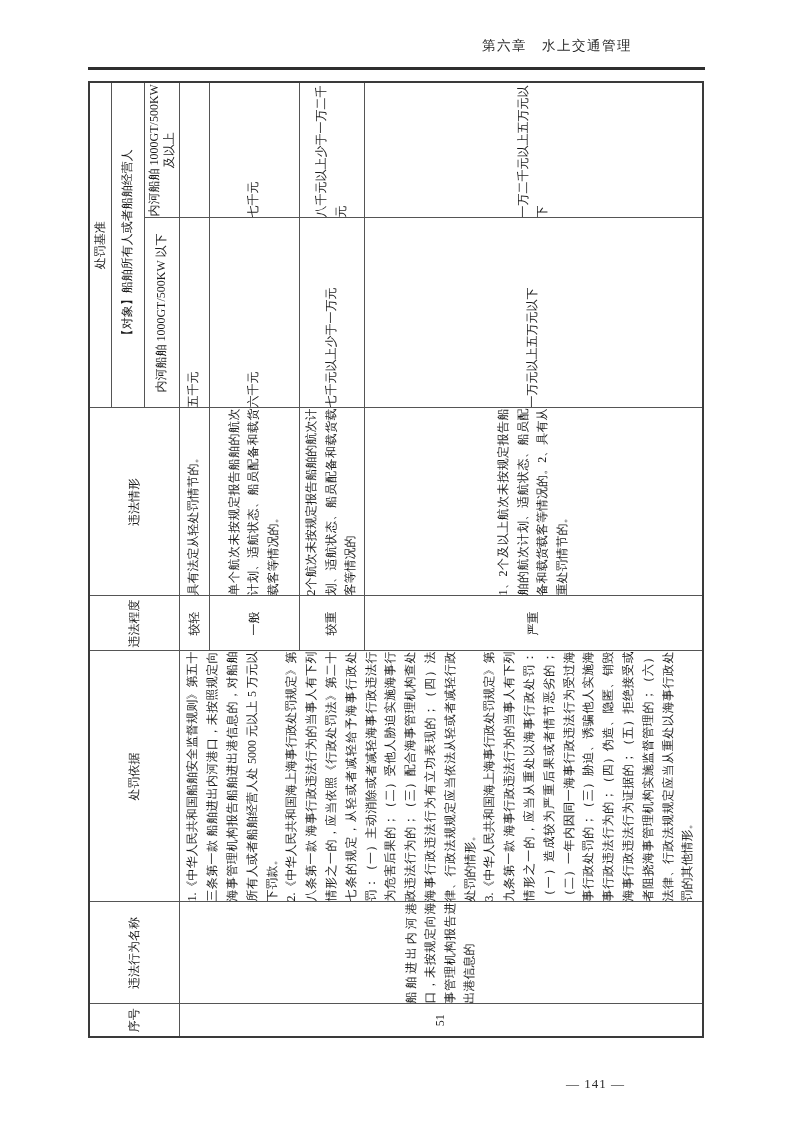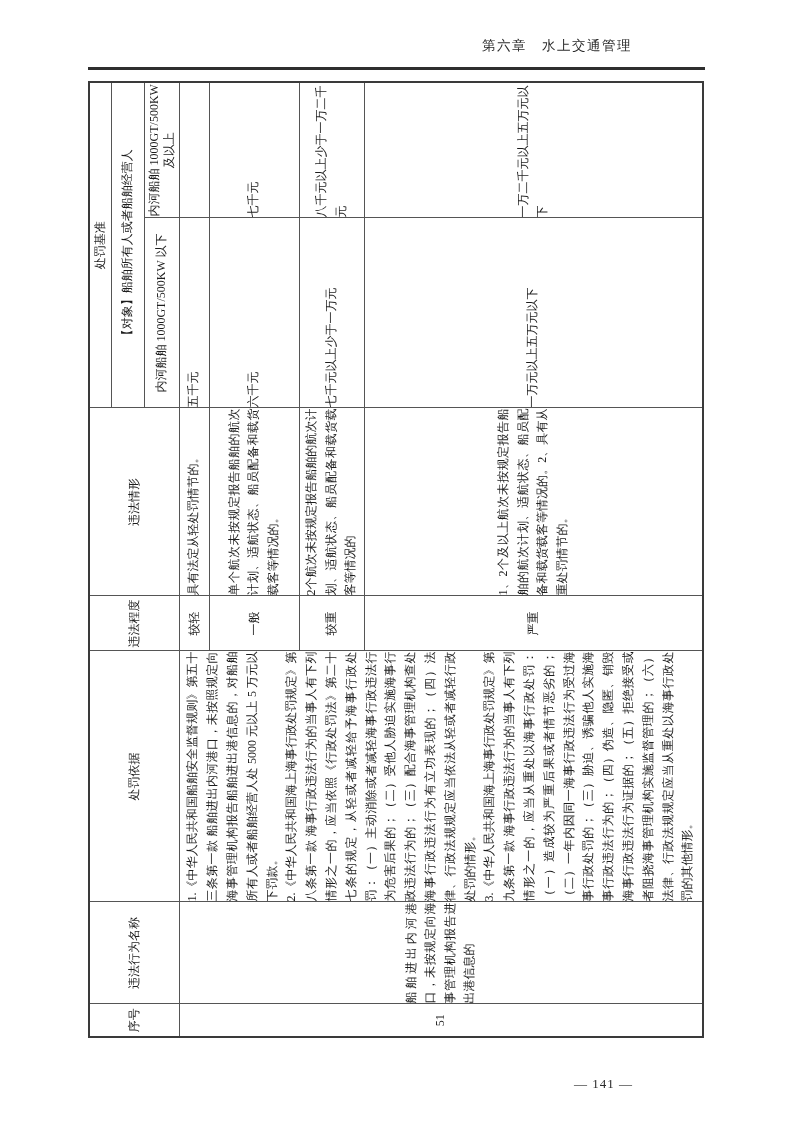--- a/index.html
+++ b/index.html
@@ -10,21 +10,21 @@
   }
   .sheet{position:relative;width:721px;height:1122px;background:#fff;overflow:hidden;}
   .running-head{
     position:absolute;top:37px;right:89px;
     font-size:13.5px;letter-spacing:1.5px;color:#2b2b2b;white-space:nowrap;
   }
   .head-rule{
     position:absolute;left:88px;top:67px;width:617px;height:2.5px;background:#2e2e2e;
   }
   .page-number{
-    position:absolute;top:1076px;right:88px;
+    position:absolute;top:1076px;right:96px;
     font-size:13px;letter-spacing:1px;color:#2b2b2b;white-space:nowrap;
   }
   
   .rot{
     position:absolute;left:88px;top:1038px;width:955px;height:614px;
     transform:rotate(-90deg);transform-origin:0 0;
   }
   table.grid{
     border-collapse:collapse;table-layout:fixed;
     width:955px;height:614px;

